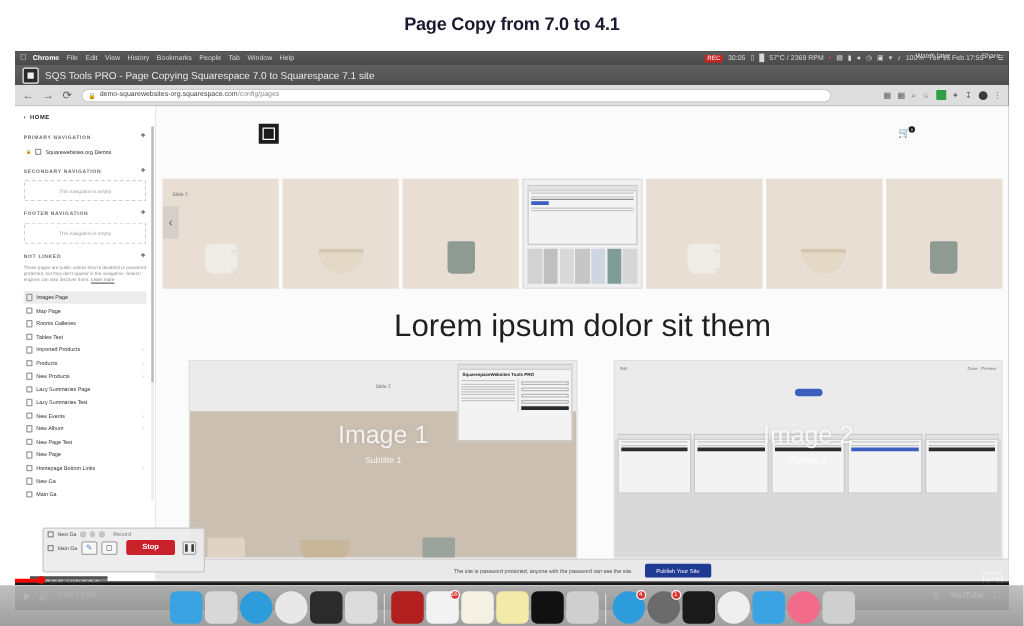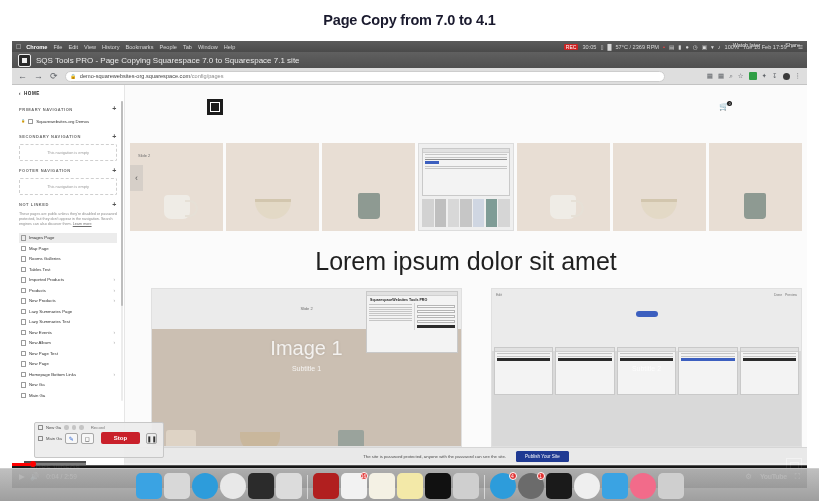--- a/index.html
+++ b/index.html
@@ -550,21 +550,21 @@
           <div class="mug"></div>
         </div>
         <div class="gcell">
           <div class="bowl"></div>
         </div>
         <div class="gcell">
           <div class="cup"></div>
         </div>
       </div>
 
-      <div class="hero-title">Lorem ipsum dolor sit amet</div>
+      <div class="hero-title">Lorem ipsum dolor sit them</div>
 
       <div class="bottom-row">
         <div class="half">
           <div class="bandtop"></div>
           <div class="bandmid"></div>
           <div style="position:absolute;left:0;right:0;top:17px;text-align:center;font-size:4px;color:#6e6e6e">Slide 2</div>
           <div class="tiny-win" style="right:3px;top:2px;width:92px;height:62px;">
             <div class="tbar"></div>
             <div style="font-size:3.6px;font-weight:bold;color:#222;margin:1.5px 3px;">SquarespaceWebsites Tools PRO</div>
             <div style="display:flex">
@@ -625,20 +625,21 @@
                 <div class="tiny-line"></div>
                 <div class="tiny-btn blue"></div>
               </div>
             <div class="tiny-win" style="position:relative;flex:1">
                 <div class="tbar"></div>
                 <div class="tiny-line"></div>
                 <div class="tiny-line"></div>
                 <div class="tiny-btn"></div>
               </div>
           </div>
+          <div class="img-cap">Image 2</div>
           <div class="img-sub">Subtitle 2</div>
         </div>
       </div>
 
       <div class="sitefoot">
         <span>The site is password protected, anyone with the password can see the site.</span>
         <span class="publish-btn">Publish Your Site</span>
       </div>
     </div>
   </div>

